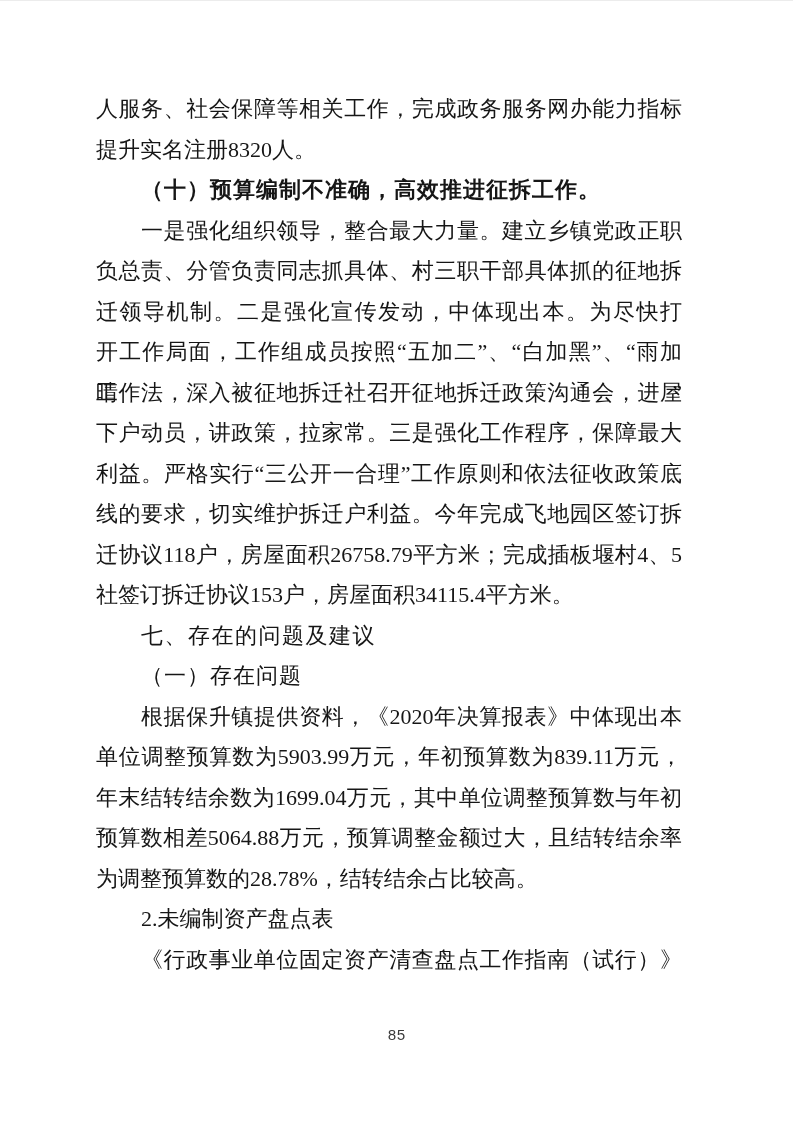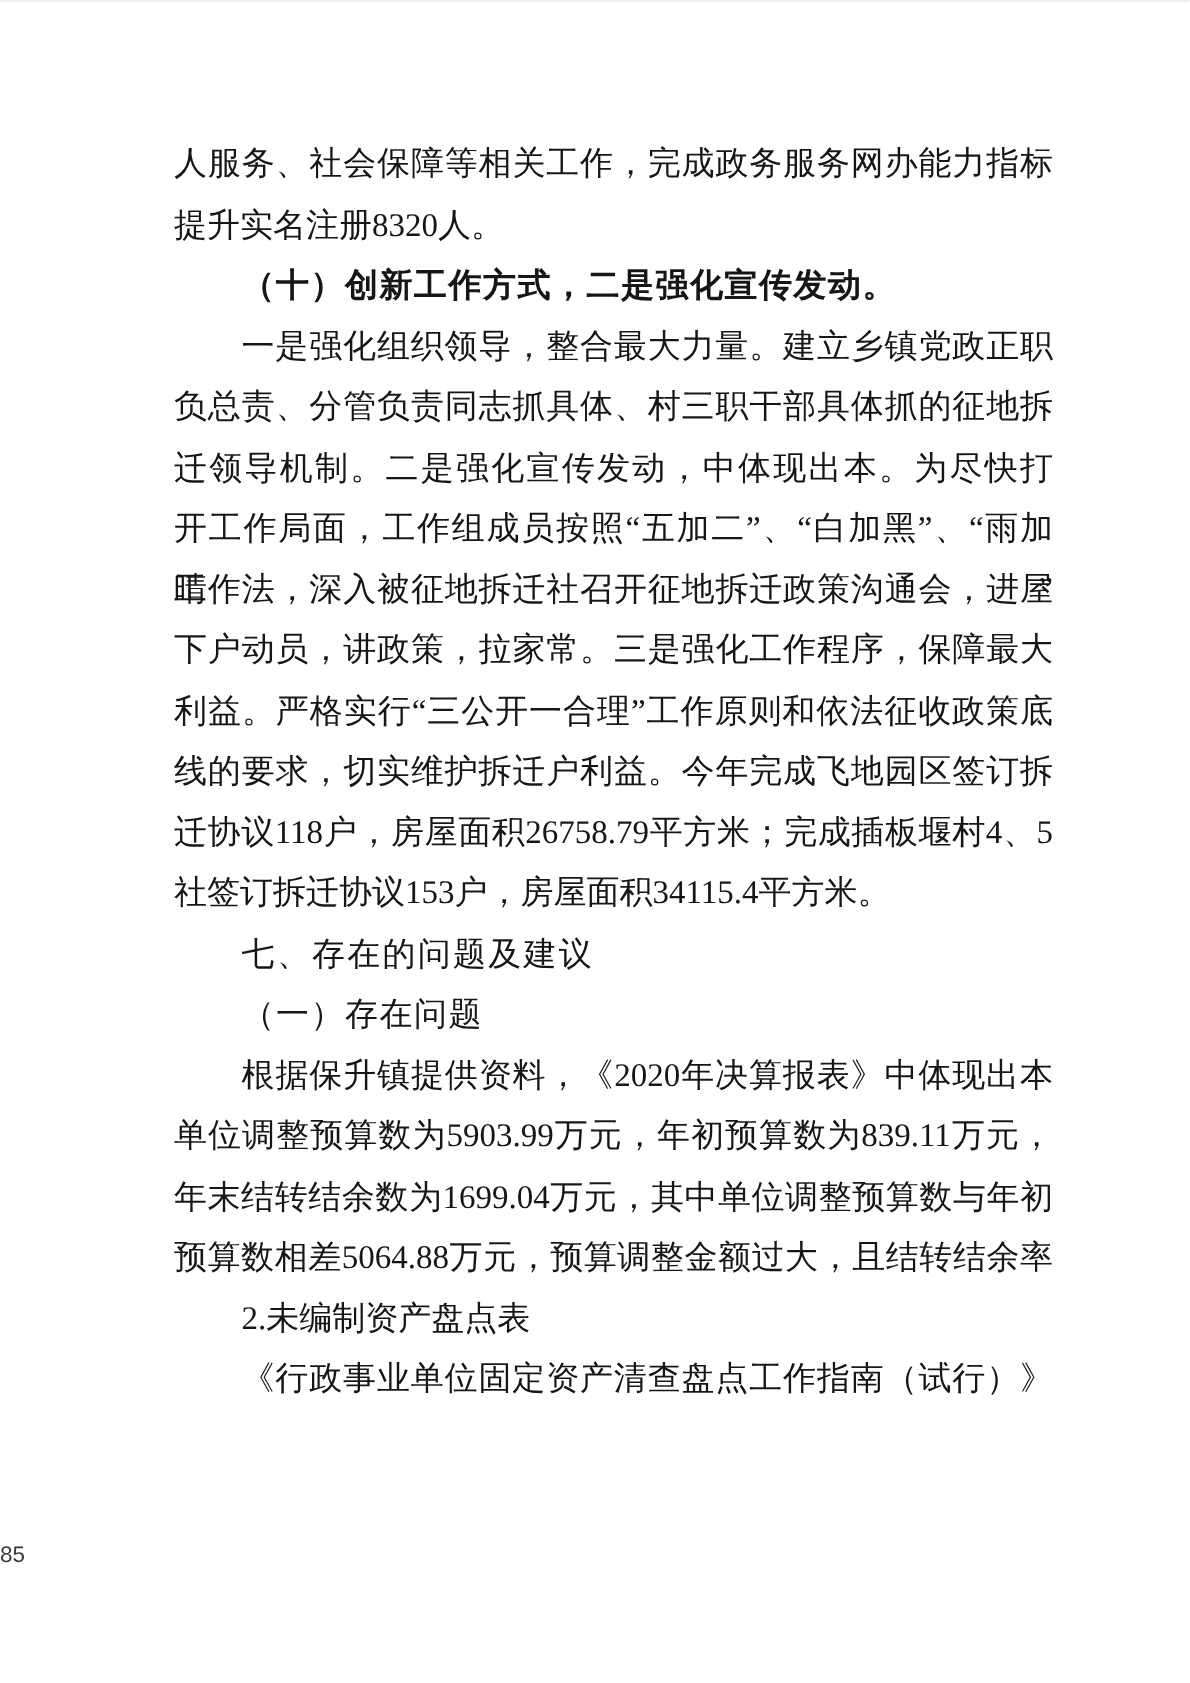--- a/index.html
+++ b/index.html
@@ -17,21 +17,21 @@
   .page {
     position: absolute;
     left: 0; top: 0;
     width: 793px; height: 1122px;
     background: #ffffff;
     border-top: 1px solid #ececec;
     box-sizing: border-box;
   }
   .textblock {
     position: absolute;
-    left: 116px;
+    left: 96px;
     top: 88px;
     width: 586px;
   }
   .line {
     height: 40.5px;
     line-height: 40.5px;
     font-size: 22px;
     color: #161616;
     white-space: nowrap;
     text-align: left;
@@ -54,46 +54,48 @@
   .style-heiti-bold {
     font-family: "Liberation Sans", "DejaVu Sans", sans-serif;
     font-weight: normal;
     letter-spacing: 1.5px;
   }
   .pagenum {
     position: absolute;
     left: 0;
     right: 0;
     top: 1027px;
-    font-family: Liberation Sans, sans-serif;
+    text-align: center;
+    font-family: Liberation Mono, monospace;
     font-size: 15px;
     color: #3a3a3a;
   }
 </style>
 </head>
 <body>
 
 <div class="page">
   <div class="textblock" id="textblock">
       <div class="line style-body just">人服务、社会保障等相关工作，完成政务服务网办能力指标</div>
       <div class="line style-body">提升实名注册8320人。</div>
-      <div class="line style-kaiti-bold ind">（十）创新工作方式，二是强化宣传发动。</div>
+      <div class="line style-kaiti-bold ind">（十）预算编制不准确，高效推进征拆工作。</div>
       <div class="line style-body just ind">一是强化组织领导，整合最大力量。建立乡镇党政正职</div>
       <div class="line style-body just">负总责、分管负责同志抓具体、村三职干部具体抓的征地拆</div>
       <div class="line style-body just">迁领导机制。二是强化宣传发动，中体现出本。为尽快打</div>
       <div class="line style-body just">开工作局面，工作组成员按照“五加二”、“白加黑”、“雨加晴”</div>
       <div class="line style-body just">工作法，深入被征地拆迁社召开征地拆迁政策沟通会，进屋</div>
       <div class="line style-body just">下户动员，讲政策，拉家常。三是强化工作程序，保障最大</div>
       <div class="line style-body just">利益。严格实行“三公开一合理”工作原则和依法征收政策底</div>
       <div class="line style-body just">线的要求，切实维护拆迁户利益。今年完成飞地园区签订拆</div>
       <div class="line style-body just">迁协议118户，房屋面积26758.79平方米；完成插板堰村4、5</div>
       <div class="line style-body">社签订拆迁协议153户，房屋面积34115.4平方米。</div>
       <div class="line style-heiti-bold ind">七、存在的问题及建议</div>
       <div class="line style-kaiti ind">（一）存在问题</div>
       <div class="line style-body just ind">根据保升镇提供资料，《2020年决算报表》中体现出本</div>
       <div class="line style-body just">单位调整预算数为5903.99万元，年初预算数为839.11万元，</div>
       <div class="line style-body just">年末结转结余数为1699.04万元，其中单位调整预算数与年初</div>
       <div class="line style-body just">预算数相差5064.88万元，预算调整金额过大，且结转结余率</div>
+      <div class="line style-body">为调整预算数的28.78%，结转结余占比较高。</div>
       <div class="line style-body ind">2.未编制资产盘点表</div>
       <div class="line style-body just ind">《行政事业单位固定资产清查盘点工作指南（试行）》</div>
     </div>
   <div class="pagenum">85</div>
 </div>
 
 </body></html>

